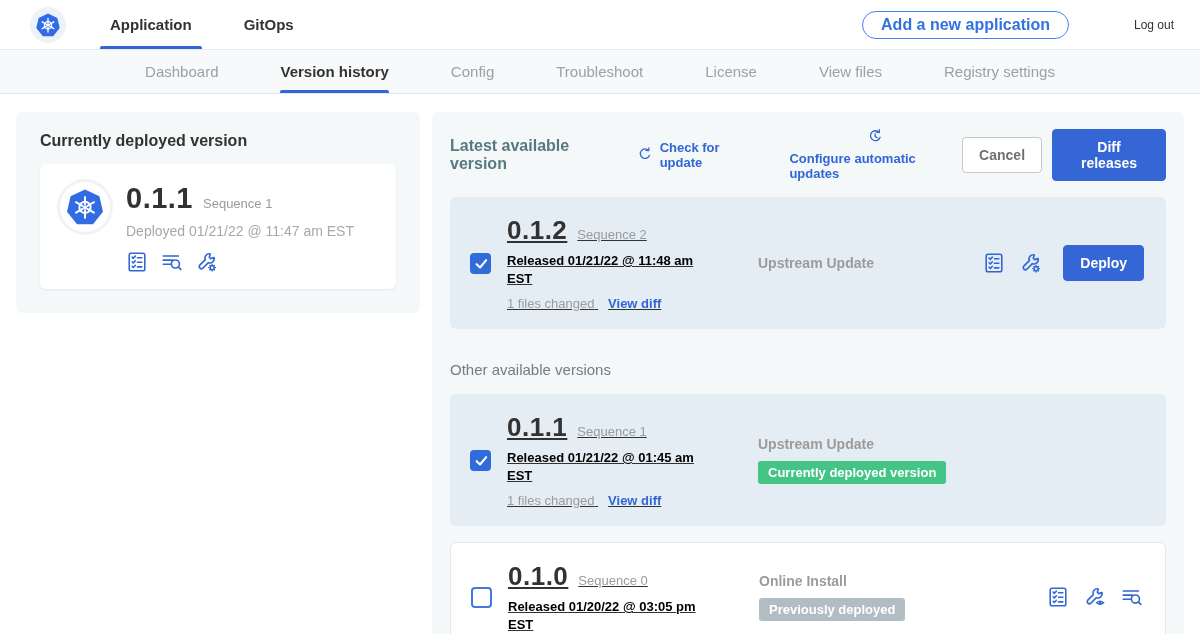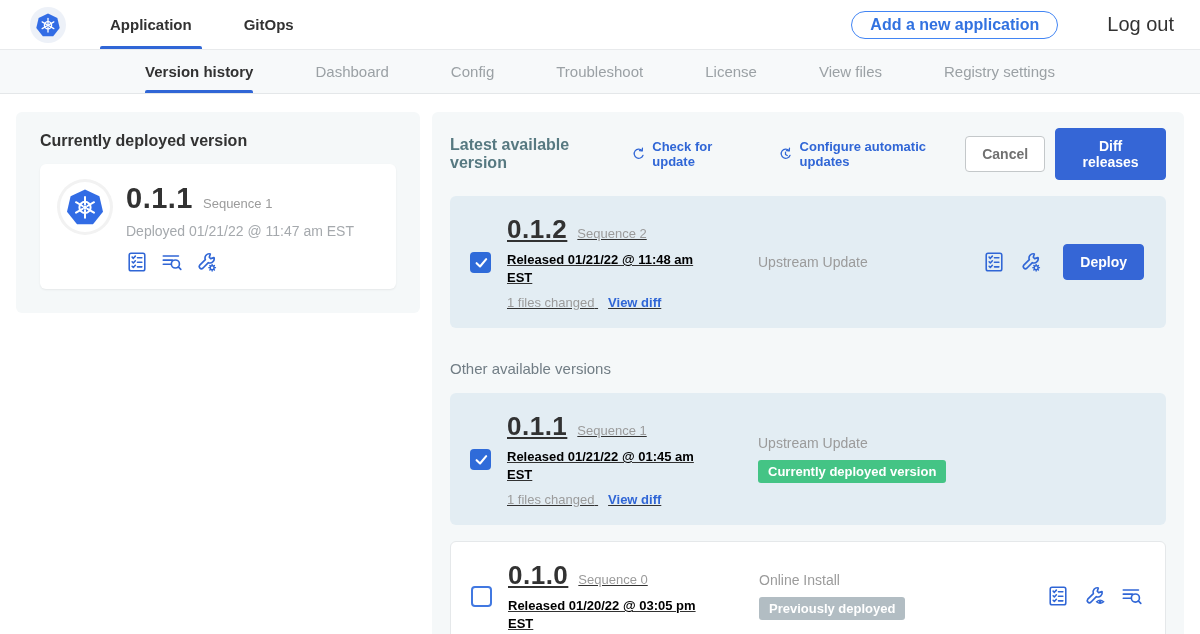--- a/index.html
+++ b/index.html
@@ -13,21 +13,21 @@
     align-self:center; margin:0 0 0 30px; display:flex; align-items:center; justify-content:center; }
   .topnav-tabs { display:flex; margin-left:40px; }
   .topnav-tab { display:flex; align-items:center; padding:0 4px; margin-right:44px;
     font-size:15px; font-weight:700; color:#323232; position:relative; cursor:pointer; }
   .topnav-tab.active::after { content:""; position:absolute; left:-6px; right:-6px; bottom:0;
     height:3px; background:#3066d6; border-radius:2px 2px 0 0; }
   .topnav-right { margin-left:auto; display:flex; align-items:center; padding-right:26px; }
   .pill-btn { border:1px solid #4285f4; color:#3272e0; background:#fff; border-radius:17px;
     font-size:16px; font-weight:700; padding:4px 18px; cursor:pointer;
     font-family:"Liberation Sans", sans-serif; }
-  .logout { font-size:20px; color:#323232; margin-left:24px; cursor:pointer;padding-left:25px; }
+  .logout { font-size:12px; color:#323232; margin-left:40px; cursor:pointer;padding-left:25px; }
 
   
   .subnav { height:44px; background:#f7f9fa; border-bottom:1px solid #e4e7e9;
     display:flex; justify-content:center; align-items:stretch; }
   .subnav-tab { display:flex; align-items:center; margin:0 31px; font-size:15px;
     color:#9ba1a5; position:relative; cursor:pointer; white-space:nowrap; }
   .subnav-tab.active { color:#323232; font-weight:700; }
   .subnav-tab.active::after { content:""; position:absolute; left:0; right:0; bottom:0;
     height:3px; background:#3066d6; border-radius:2px 2px 0 0; }
 
@@ -49,21 +49,21 @@
   .deployed-date { font-size:14px; color:#a5a9ad; margin-top:8px; font-weight:500; }
   .icon-row { display:flex; gap:13px; margin-top:12px; color:#3066d6; }
   .line-icon { width:22px; height:22px; cursor:pointer; color:#3066d6; }
 
   
   .avail-panel { flex:1; padding:16px 18px 20px; }
   .avail-header { display:flex; align-items:center; }
   .avail-title { font-size:16px; font-weight:700; color:#577981; margin-right:14px; }
   .hdr-link { display:flex; align-items:center; gap:6px; color:#3066d6; font-size:13px;
     font-weight:700; cursor:pointer; }
-  .hdr-link + .hdr-link { margin-left:28px; }
+  .hdr-link + .hdr-link { margin-left:28px;flex-direction:column; }
   .hdr-link svg { width:17px; height:17px; }
   .btn { border-radius:4px; font-size:14px; font-weight:700; padding:9px 16px; cursor:pointer;
     font-family:"Liberation Sans", sans-serif; }
   .btn-cancel { margin-left:auto; background:#fff; border:1px solid #c4c8ca; color:#717171; }
   .btn-primary { background:#3566d6; border:1px solid #3566d6; color:#fff; margin-left:10px; }
   .btn-secondary { background:#fff; border:1px solid #3566d6; color:#3566d6; }
 
   
   .vrow { border-radius:6px; margin-top:16px; padding:18px 20px; display:flex; align-items:center; }
   .vrow.selected { background:#e3edf3; }
@@ -71,21 +71,21 @@
   .checkbox { width:21px; height:21px; border-radius:4px; flex:0 0 auto; margin-right:16px;
     cursor:pointer; display:flex; align-items:center; justify-content:center; }
   .checkbox.checked { background:#2f6bd9; }
   .checkbox.unchecked { background:#fff; border:2px solid #4178e1; }
   .vinfo { width:219px; flex:0 0 auto;text-decoration:underline; }
   .vreleased { font-size:13px; font-weight:700; color:#000000; margin-top:6px; max-width:190px;
     line-height:1.35; }
   .vfiles { margin-top:9px; font-size:13px; color:#9b9b9b; }
   .vdiff { color:#3066d6; font-weight:700; margin-left:10px; cursor:pointer; }
   .vsource { flex:1; padding-left:32px; }
-  .source-label { font-size:14px; font-weight:400; color:#9b9b9b; }
+  .source-label { font-size:14px; font-weight:700; color:#9b9b9b; }
   .badge { display:inline-block; margin-top:9px; border-radius:3px; padding:4px 10px;
     font-size:13px; font-weight:700; color:#fff; }
   .vactions { display:flex; align-items:center; gap:15px; padding-right:2px; }
   .vactions .btn { margin-left:6px; }
 
   .other-title { font-size:15px; color:#717d85; margin:32px 0 4px; font-weight:500; }
 </style>
 </head>
 <body>
 
@@ -165,22 +165,22 @@
     <div class="topnav-tab active">Application</div>
     <div class="topnav-tab">GitOps</div>
   </div>
   <div class="topnav-right">
     <button class="pill-btn">Add a new application</button>
     <span class="logout">Log out</span>
   </div>
 </div>
 
 <div class="subnav">
+  <div class="subnav-tab">Dashboard</div>
   <div class="subnav-tab active">Version history</div>
-  <div class="subnav-tab">Dashboard</div>
   <div class="subnav-tab">Config</div>
   <div class="subnav-tab">Troubleshoot</div>
   <div class="subnav-tab">License</div>
   <div class="subnav-tab">View files</div>
   <div class="subnav-tab">Registry settings</div>
 </div>
 
 <div class="main">
 
   <div class="panel deployed-card">

